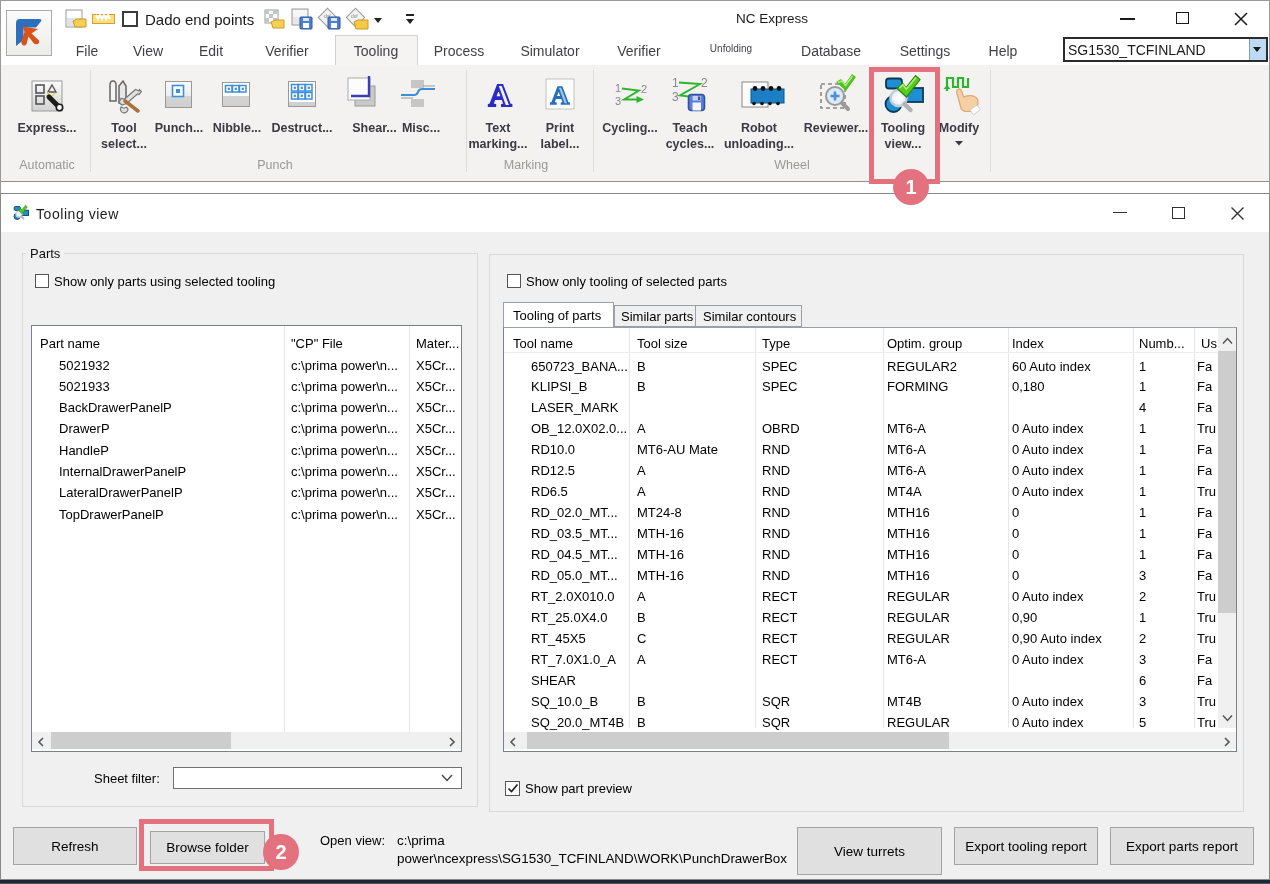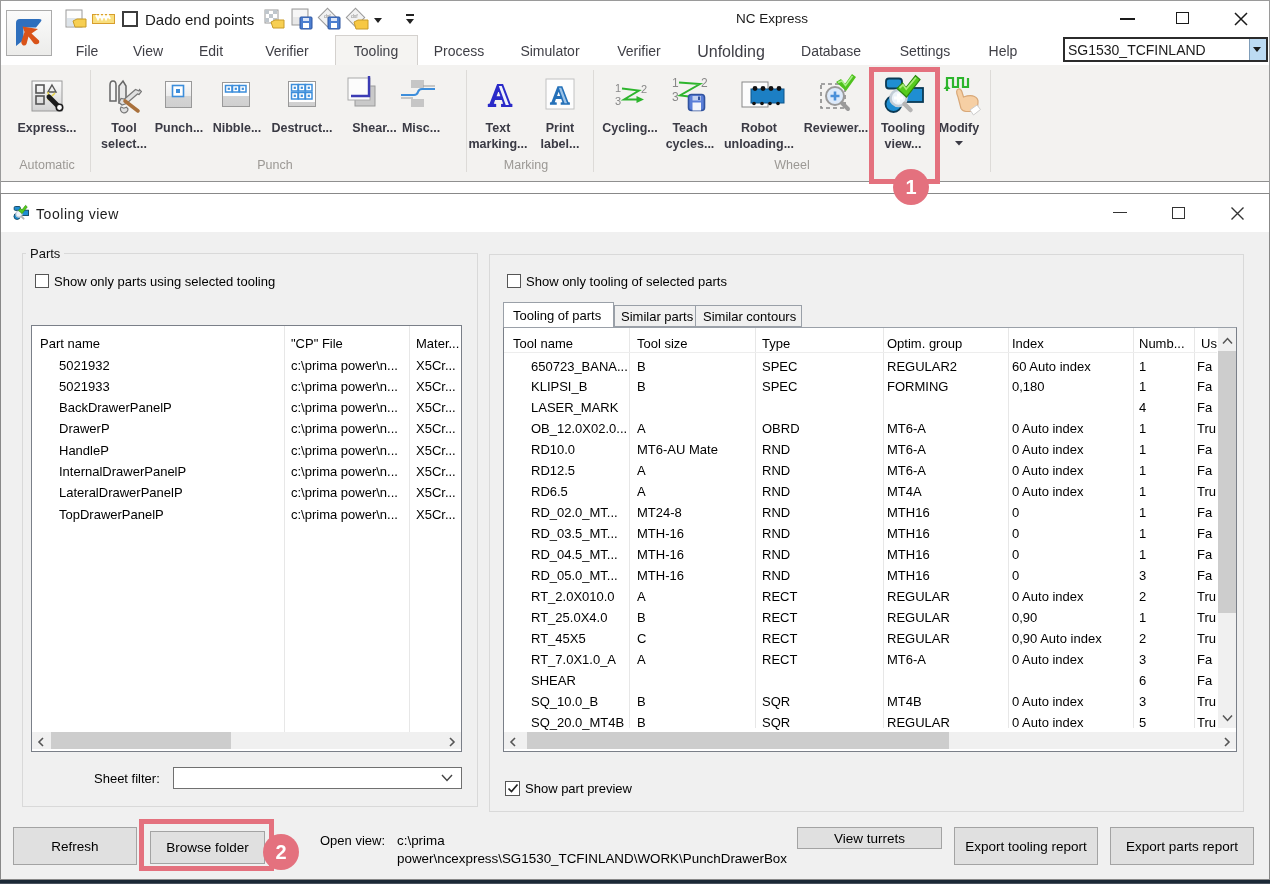--- a/index.html
+++ b/index.html
@@ -73,21 +73,21 @@
   </svg>
 <div class="a" style="left:335px;top:35px;width:83px;height:30px;background:#f5f4f2;border:1px solid #d4d1ce;border-bottom:none"></div>
 <div class="a txt" style="left:27px;top:43px;width:120px;text-align:center;font-size:14px;color:#3f3f46">File</div>
 <div class="a txt" style="left:88px;top:43px;width:120px;text-align:center;font-size:14px;color:#3f3f46">View</div>
 <div class="a txt" style="left:151px;top:43px;width:120px;text-align:center;font-size:14px;color:#3f3f46">Edit</div>
 <div class="a txt" style="left:227px;top:43px;width:120px;text-align:center;font-size:14px;color:#3f3f46">Verifier</div>
 <div class="a txt" style="left:316px;top:43px;width:120px;text-align:center;font-size:14px;color:#3f3f46">Tooling</div>
 <div class="a txt" style="left:399px;top:43px;width:120px;text-align:center;font-size:14px;color:#3f3f46">Process</div>
 <div class="a txt" style="left:490px;top:43px;width:120px;text-align:center;font-size:14px;color:#3f3f46">Simulator</div>
 <div class="a txt" style="left:579px;top:43px;width:120px;text-align:center;font-size:14px;color:#3f3f46">Verifier</div>
-<div class="a txt" style="left:671px;top:43px;width:120px;text-align:center;font-size:16px;color:#3f3f46">Unfolding</div>
+<div class="a txt" style="left:671px;top:43px;width:120px;text-align:center;font-size:10px;color:#3f3f46">Unfolding</div>
 <div class="a txt" style="left:771px;top:43px;width:120px;text-align:center;font-size:14px;color:#3f3f46">Database</div>
 <div class="a txt" style="left:865px;top:43px;width:120px;text-align:center;font-size:14px;color:#3f3f46">Settings</div>
 <div class="a txt" style="left:943px;top:43px;width:120px;text-align:center;font-size:14px;color:#3f3f46">Help</div>
 <div class="a" style="left:1063px;top:37px;width:205px;height:25px;background:#fff;border:2px solid #2b2b2b"></div>
 <div class="a txt" style="left:1068px;top:42px;font-size:14px;color:#1a1a1a">SG1530_TCFINLAND</div>
 <div class="a" style="left:1249px;top:39px;width:17px;height:21px;background:#bcdaf2;border-left:1px solid #7f9db9"></div>
 <svg class="a" style="left:1252px;top:46px" width="11" height="7" viewBox="0 0 11 7">
     <path d="M1 1 L9 1 L5 6 Z" fill="#1a1a1a"></path>
   </svg>
 <div class="vsep" style="left:90px;top:70px;height:102px"></div>
@@ -492,16 +492,16 @@
     <path d="M1.5 5.5 L4.5 8.5 L10.5 1.5" fill="none" stroke="#222" stroke-width="1.7"></path>
   </svg>
 <div class="cell" style="z-index:12;left:525px;top:781px">Show part preview</div>
 <div class="btn" style="z-index:12;left:13px;top:827px;width:124px;height:38px">Refresh</div>
 <div class="a" style="z-index:12;left:139px;top:819px;width:135px;height:52px;border:5px solid #e4717e;z-index:40"></div>
 <div class="btn" style="z-index:12;left:150px;top:831px;width:115px;height:33px">Browse folder</div>
 <div class="a" style="z-index:41;left:263px;top:834px;width:36px;height:36px;border-radius:50%;background:#e4717e;display:flex;align-items:center;justify-content:center;font-size:20px;font-weight:700;color:#fff">2</div>
 <div class="cell" style="z-index:12;left:320px;top:833px">Open view:</div>
 <div class="cell" style="z-index:12;left:397px;top:833px;font-size:13.4px">c:\prima</div>
 <div class="cell" style="z-index:12;left:397px;top:851px;font-size:13.4px">power\ncexpress\SG1530_TCFINLAND\WORK\PunchDrawerBox</div>
-<div class="btn" style="z-index:12;left:797px;top:827px;width:145px;height:22px">View turrets</div>
+<div class="btn" style="z-index:12;left:797px;top:827px;width:145px;height:48px">View turrets</div>
 <div class="btn" style="z-index:12;left:954px;top:827px;width:144px;height:38px">Export tooling report</div>
 <div class="btn" style="z-index:12;left:1110px;top:827px;width:144px;height:38px">Export parts report</div>
 <div class="a" style="left:0;top:880px;width:1270px;height:3px;background:#1b2836;z-index:30"></div>
 <div class="a" style="left:0;top:883px;width:1270px;height:1px;background:#49525e;z-index:30"></div>
 </body></html>

